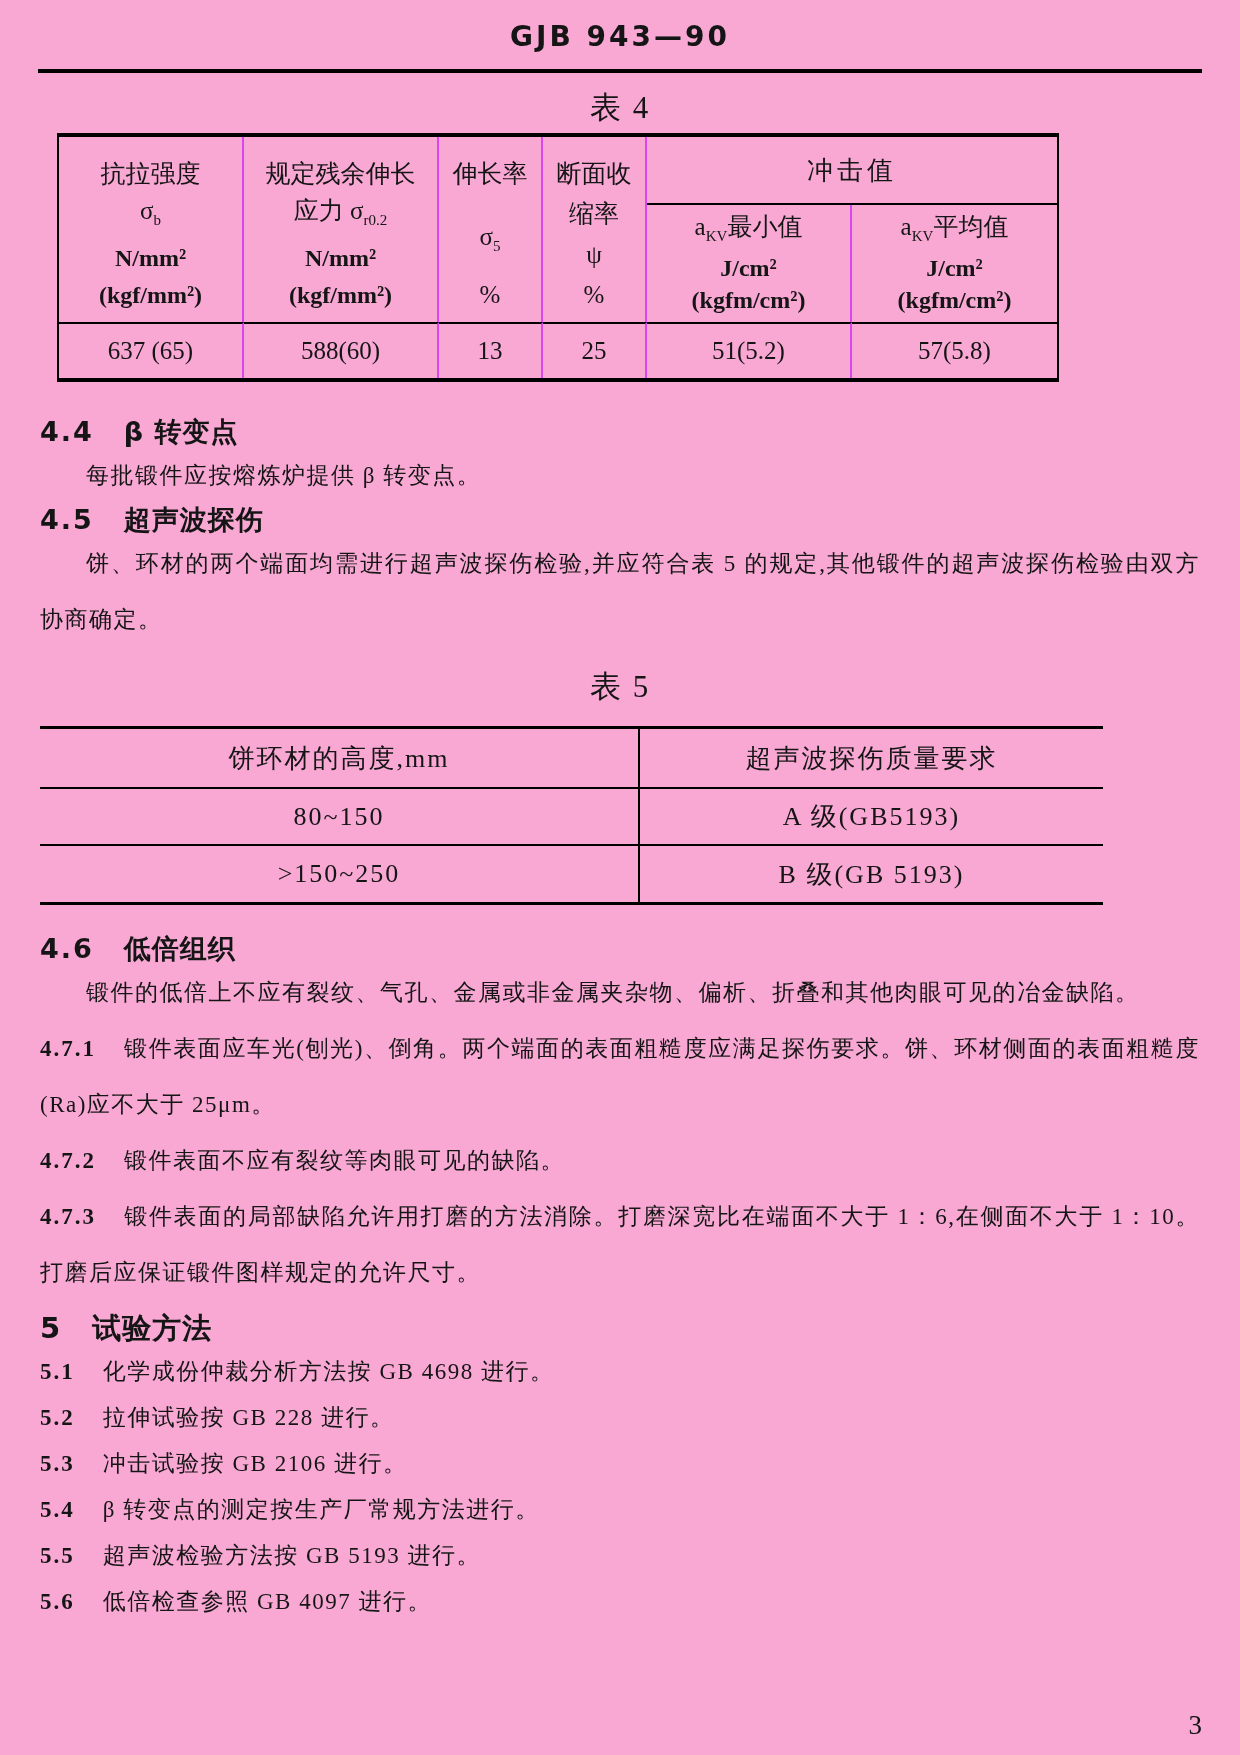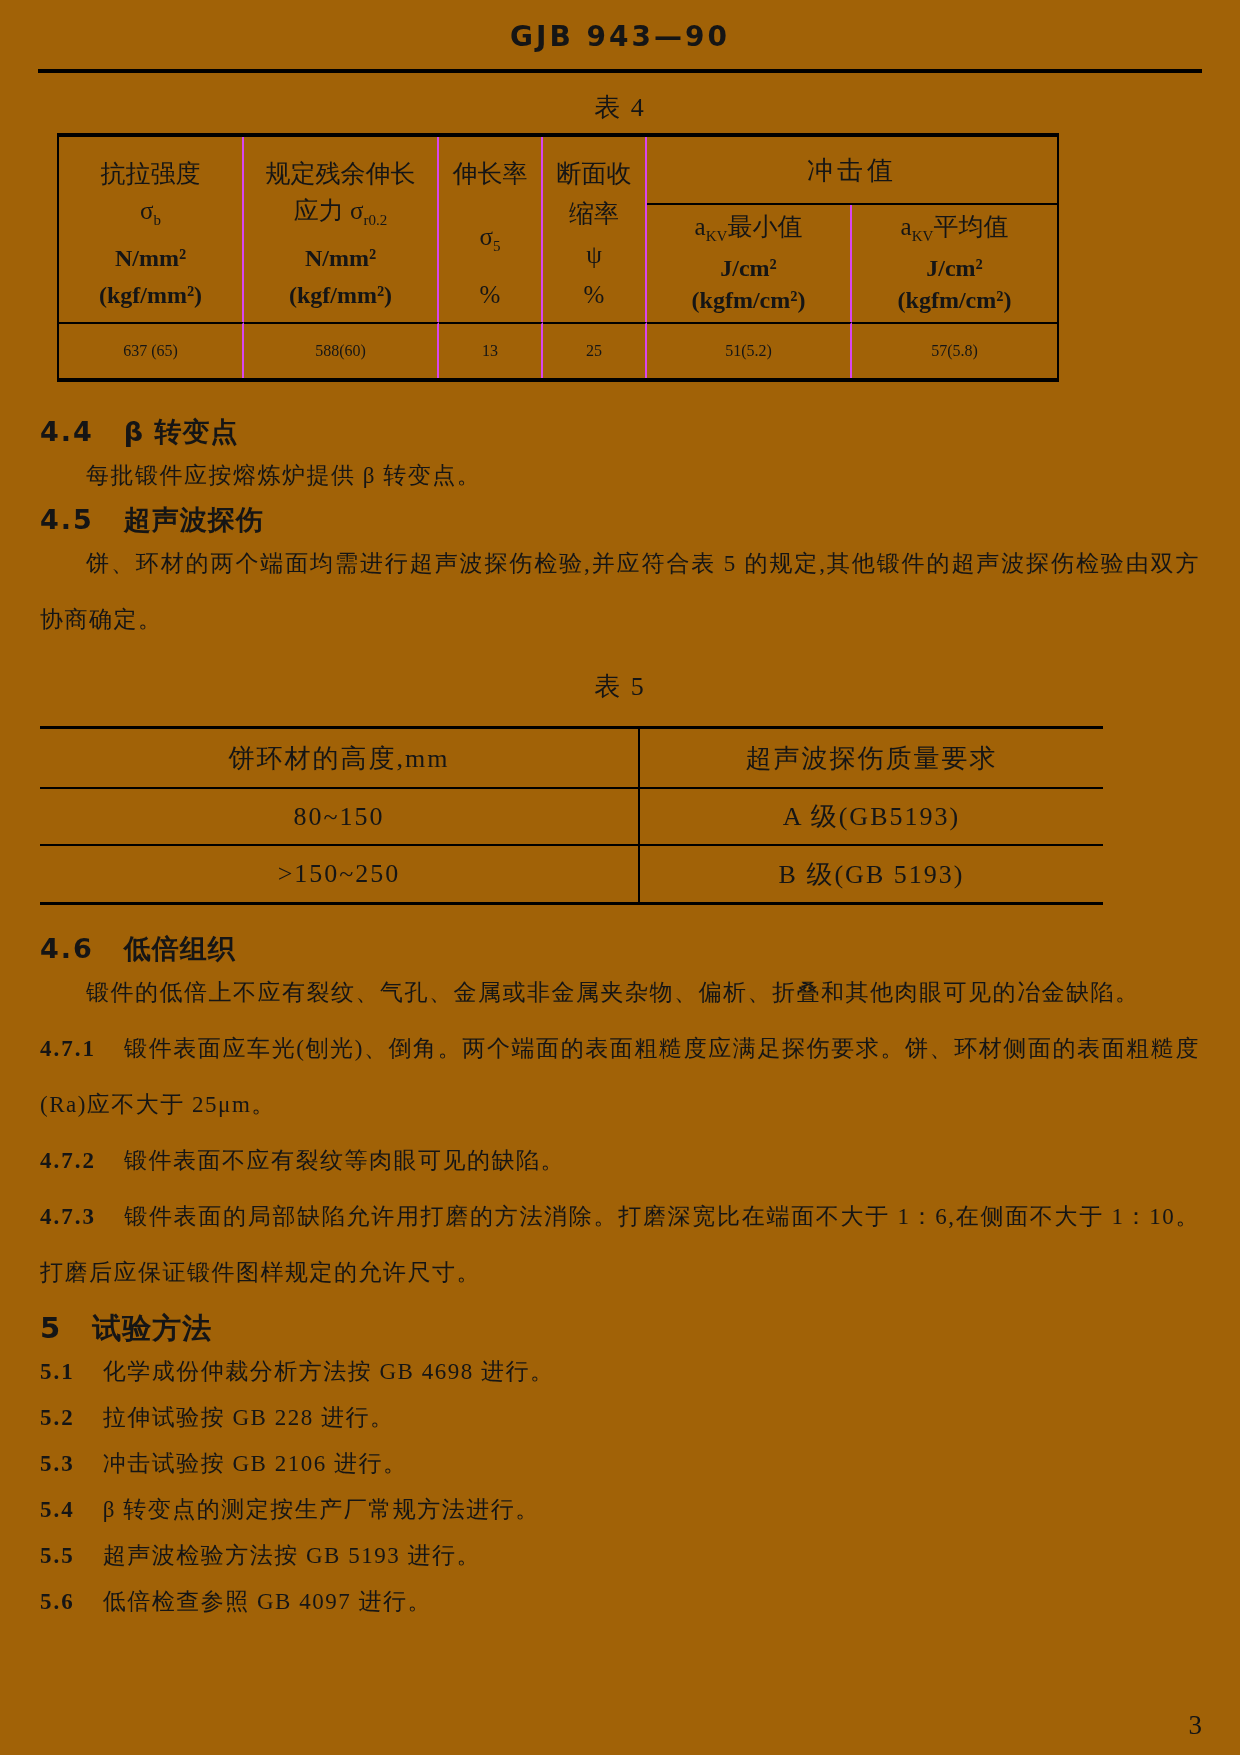--- a/index.html
+++ b/index.html
@@ -1,37 +1,37 @@
 <!DOCTYPE html>
 <html><head>
 <meta charset="utf-8">
 <style>
   html,body { margin:0; padding:0; background:#888; }
   .page {
     position:relative;
     width:1240px; height:1755px;
     margin:0 auto;
-    background:#a16207;
+    background:#f9a8d4;
     color:#151515;
     font-family:"Liberation Serif","DejaVu Serif",serif;
     overflow:hidden;
   }
   
   .doc-header {
     padding-top:20px;
     text-align:center;
     font-family:"DejaVu Sans","Liberation Sans",sans-serif;
     font-weight:bold;
     font-size:28px;
     letter-spacing:3px;
   }
   .header-rule { margin:16px 38px 0 38px; height:4px; background:#000; }
 
   
-  .tbl-title { margin-top:20px; text-align:center; font-size:26px; letter-spacing:2px; line-height:30px; }
+  .tbl-title { margin-top:20px; text-align:center; font-size:31px; letter-spacing:2px; line-height:30px; }
 
   
   .t4 {
     margin:10px 0 0 57px;
     width:998px;
     display:grid;
     grid-template-columns:185px 195px 104px 104px 205px 205px;
     grid-template-rows:68px 117px 56px;
     border-top:4px solid #000;
     border-bottom:4px solid #000;
@@ -58,21 +58,21 @@
   .t4 .sub {
     grid-row:2;
     display:flex; flex-direction:column; justify-content:space-between;
     padding:6px 0;
     line-height:32px;
   }
   .t4 .data {
     grid-row:3;
     border-top:2px solid #000;
     display:flex; align-items:center; justify-content:center;
-    font-size:16px;
+    font-size:25px;
   }
   .t4 .unit { font-weight:bold; font-size:24px; }
   .t4 sub { font-size:15px; }
 
   
   .sec-head {
     margin:0 0 0 40px;
     font-family:"DejaVu Sans","Liberation Sans",sans-serif;
     font-weight:bold;
     font-size:27px;

